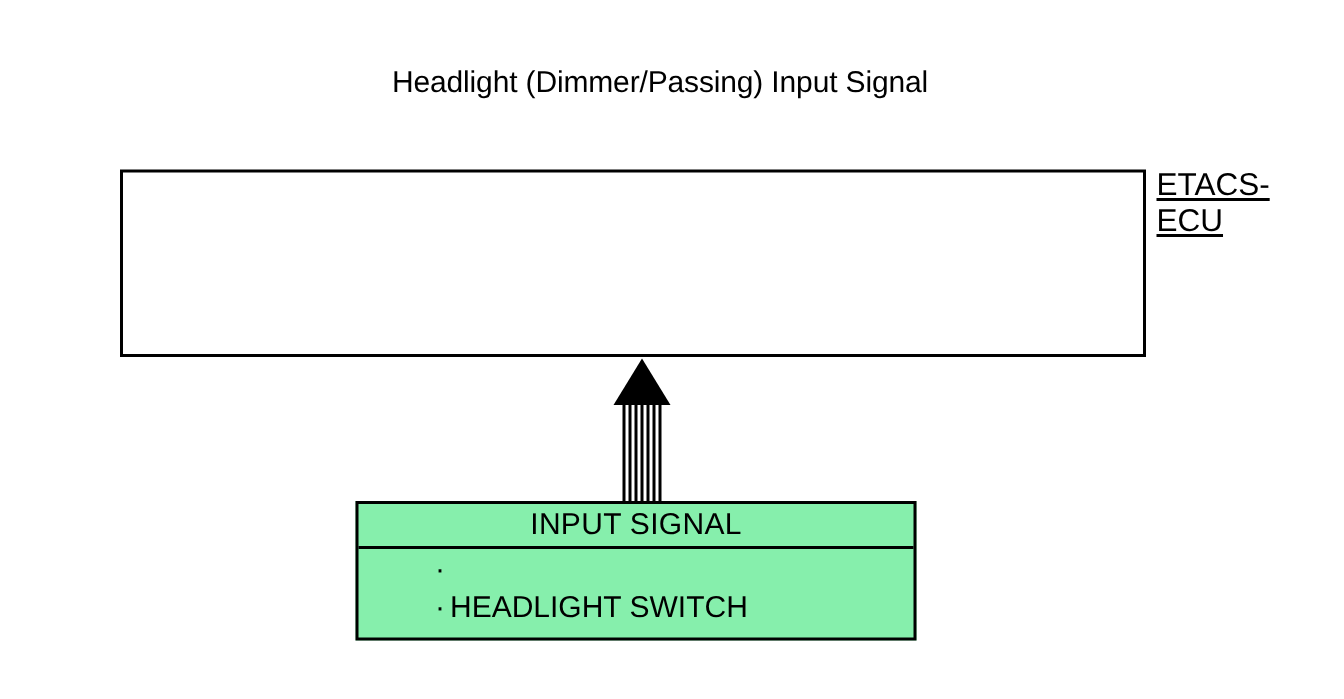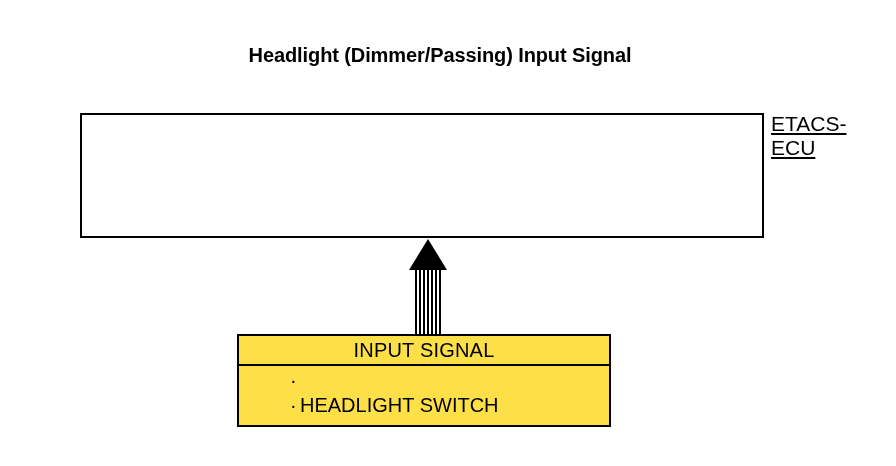--- a/index.html
+++ b/index.html
@@ -22,21 +22,21 @@
   }
 
   
   .title {
     position: absolute;
     left: 0;
     top: 44px;
     width: 880px;
     text-align: center;
     font-size: 20px;
-    font-weight: bold;
+    font-weight: normal;
     letter-spacing: -0.1px;
     white-space: nowrap;
   }
 
   
   .ecu-box {
     position: absolute;
     left: 80px;
     top: 113px;
     width: 684px;
@@ -67,21 +67,21 @@
   .arrow svg { display: block; }
 
   
   .input-box {
     position: absolute;
     left: 237px;
     top: 334px;
     width: 374px;
     height: 93px;
     border: 2px solid #000000;
-    background: #fde047;
+    background: #86efac;
     box-sizing: border-box;
   }
 
   .input-box-header {
     height: 28px;
     border-bottom: 2px solid #000000;
     display: flex;
     align-items: center;
     justify-content: center;
     font-size: 20px;

